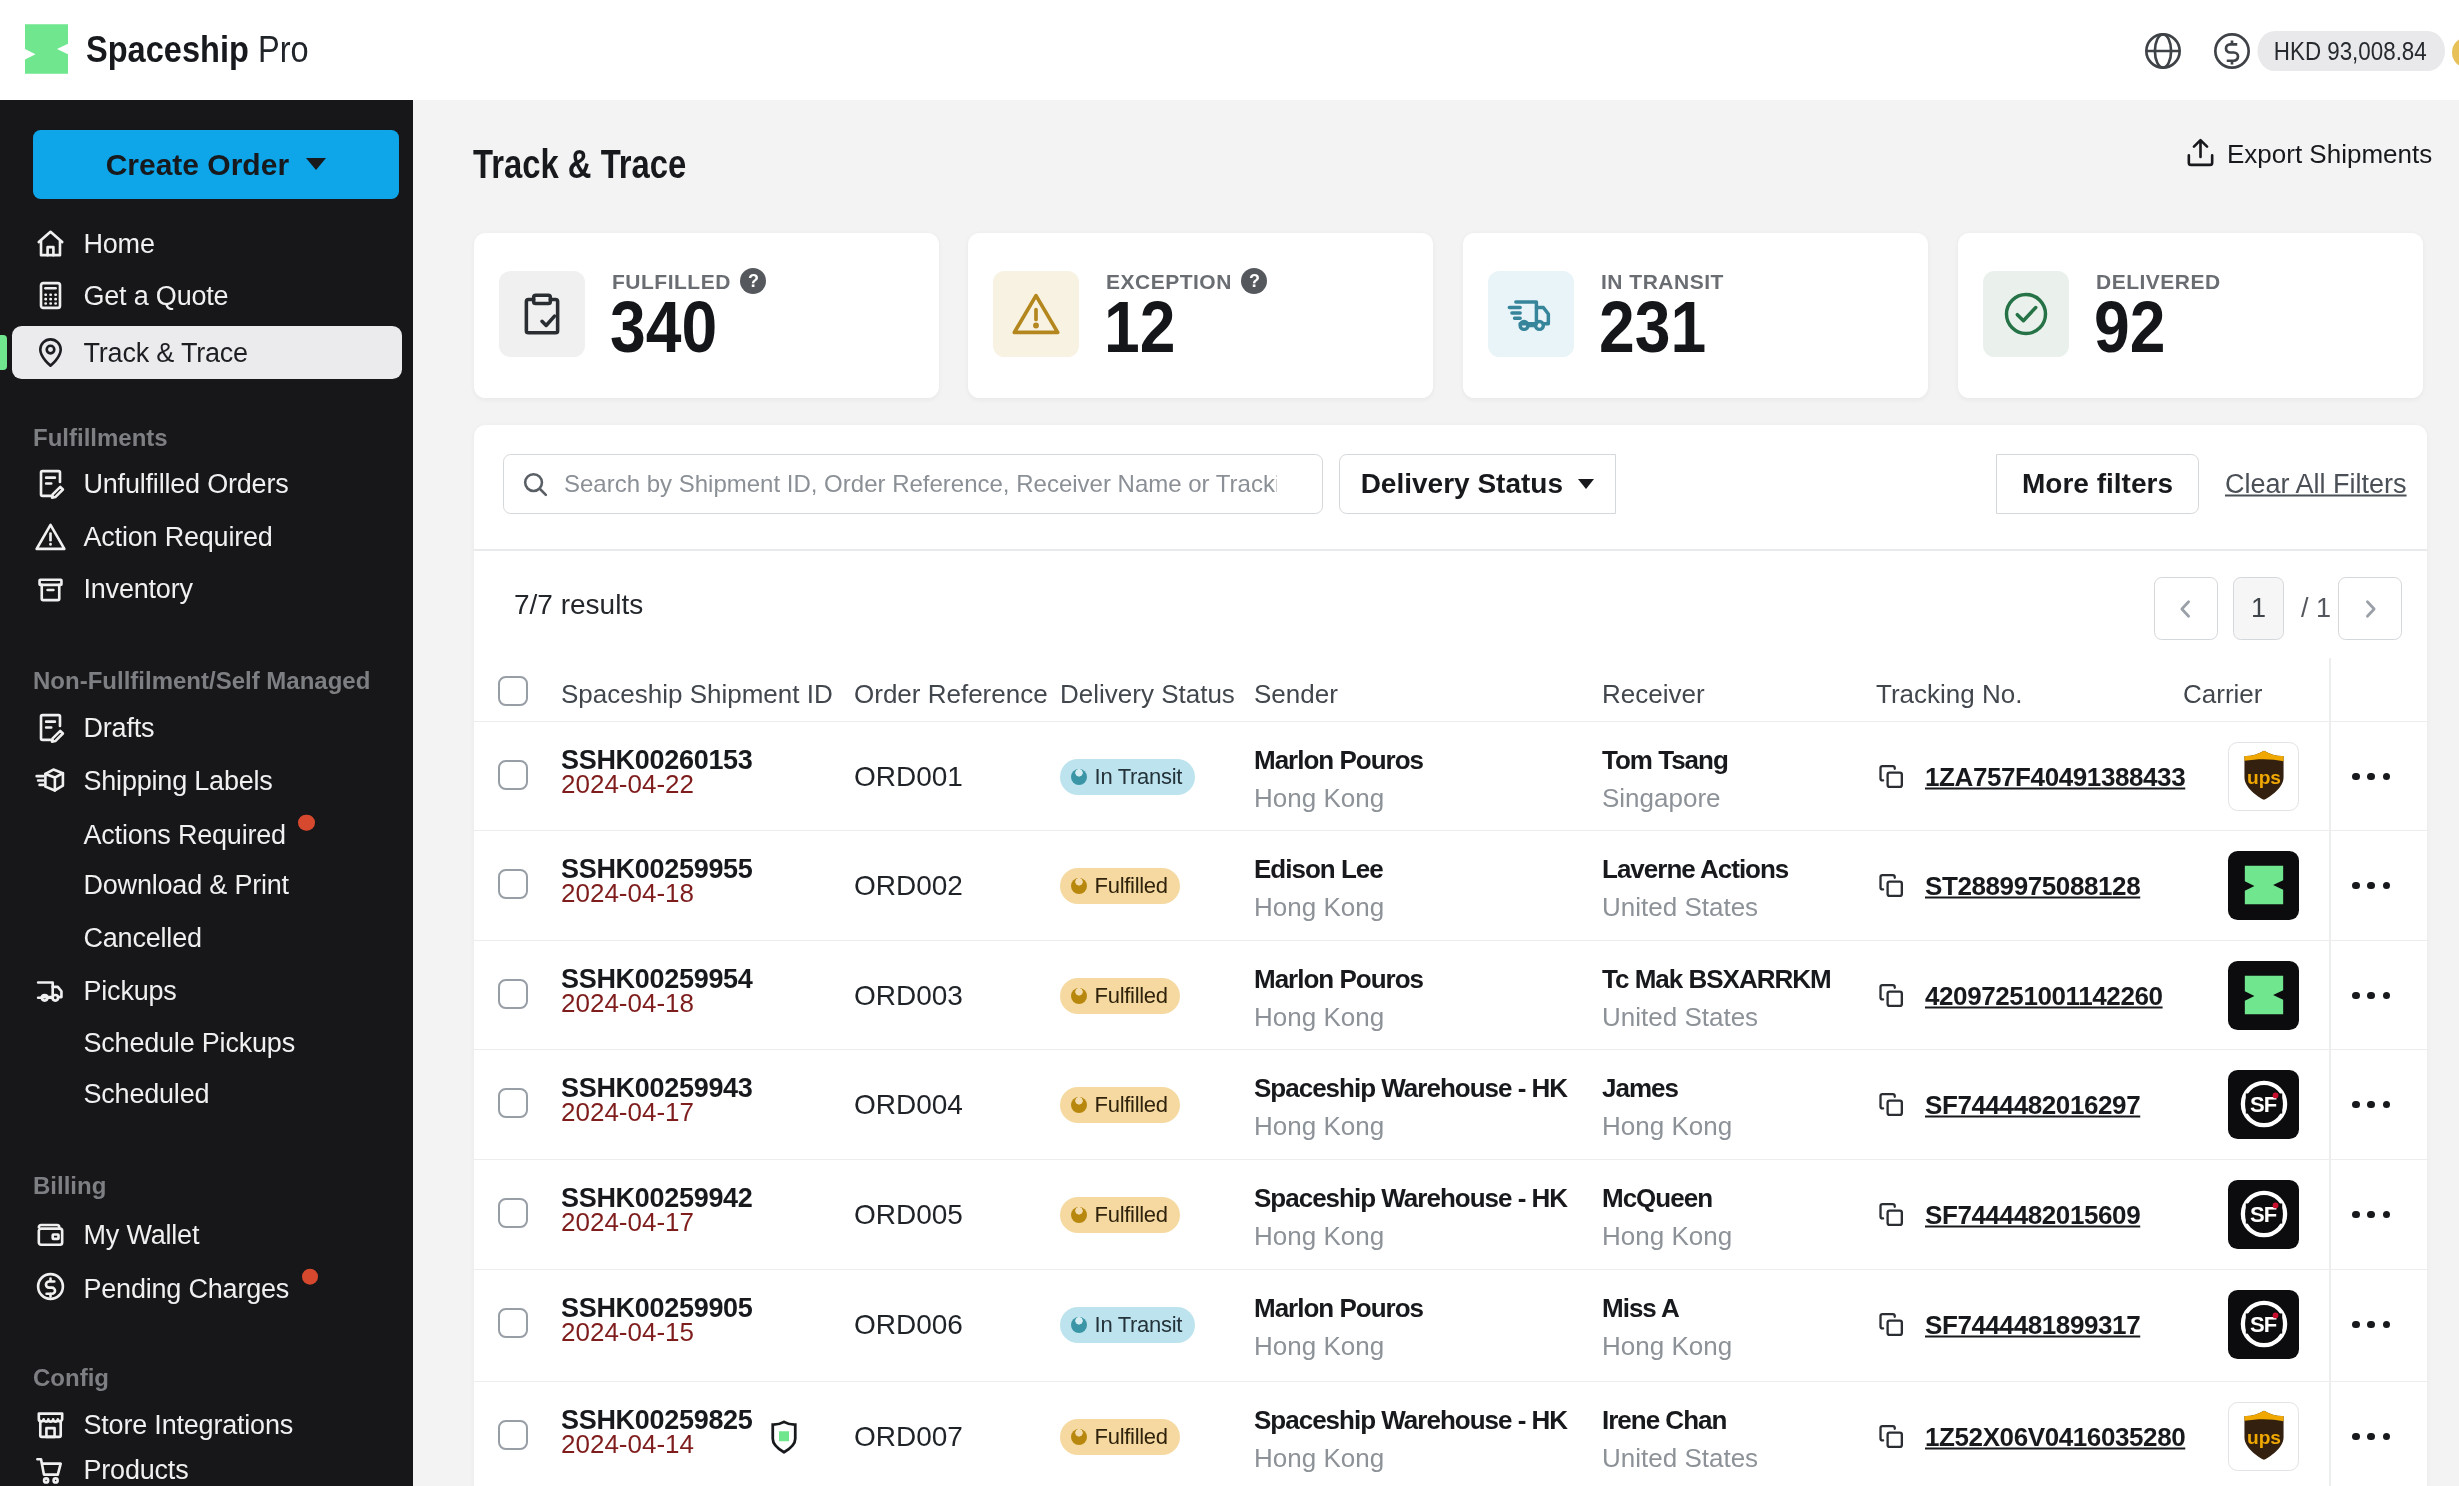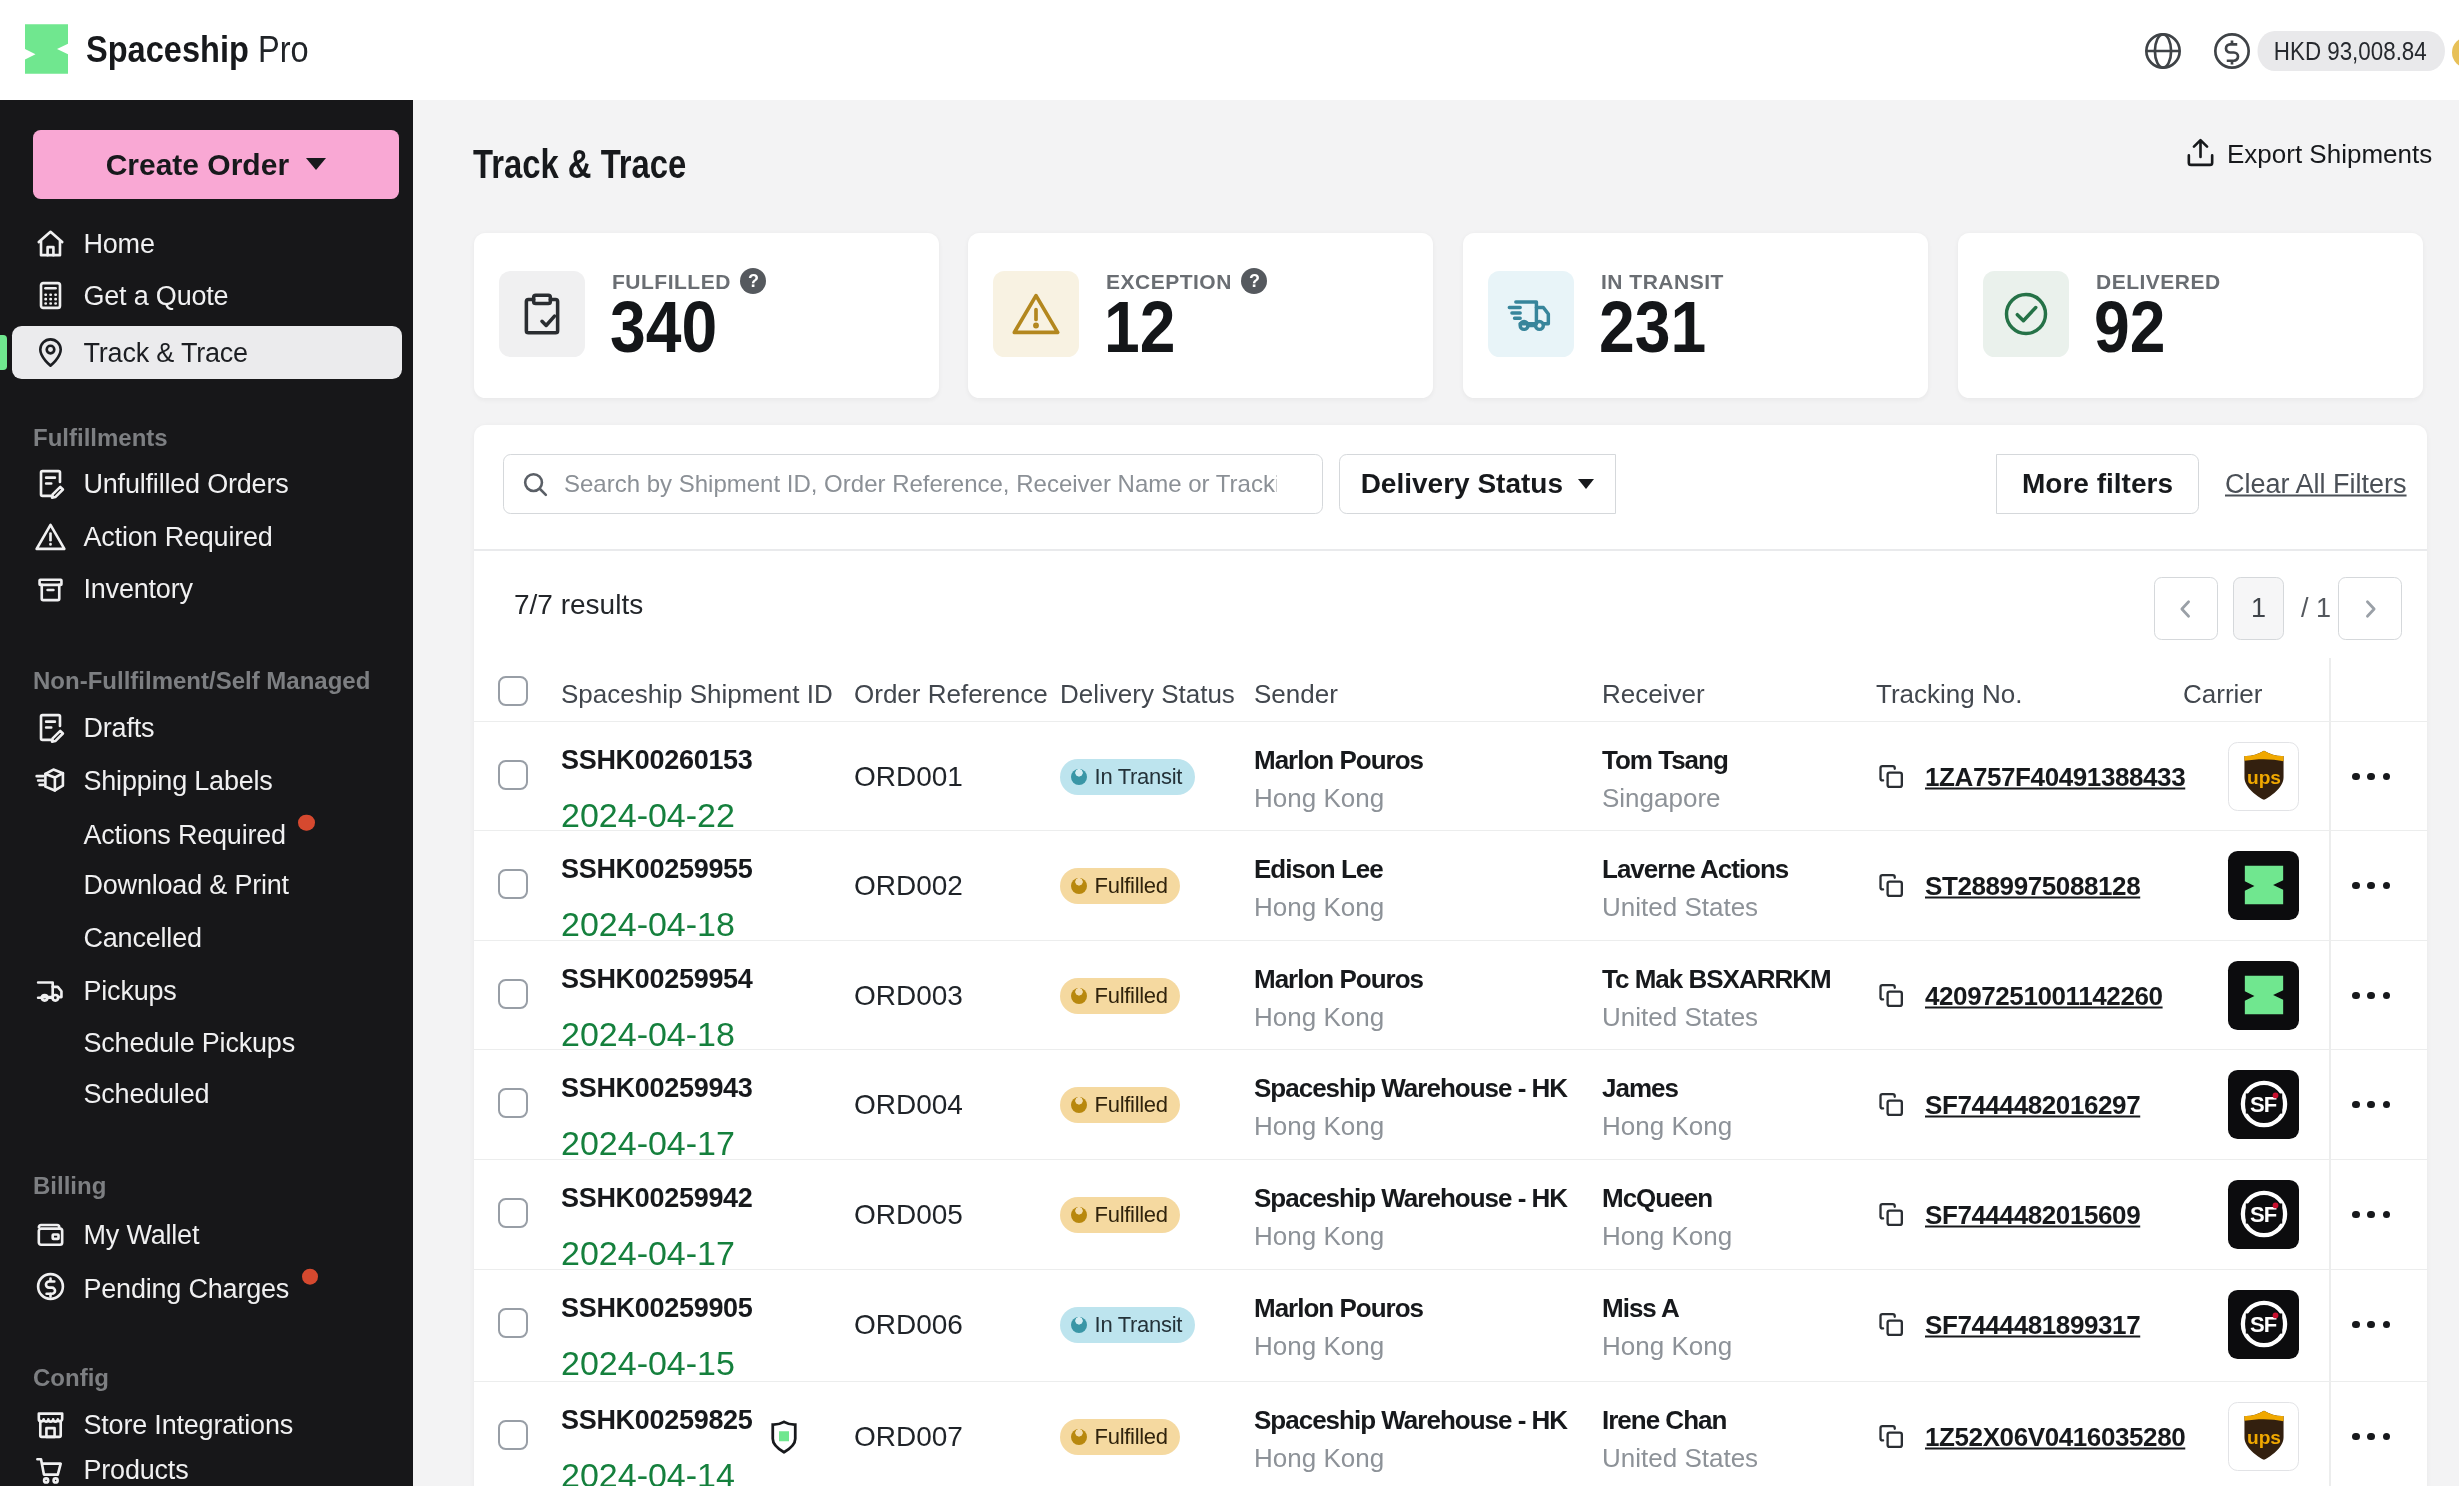--- a/index.html
+++ b/index.html
@@ -11,21 +11,21 @@
 
 
 .logo { position:absolute; left:25px; top:24px; }
 .logoname { position:absolute; left:86px; top:29px; font-size:37px; font-weight:bold; color:#17191c; transform:scaleX(.88); transform-origin:0 0; }
 .logoname span { font-weight:400; color:#212428; }
 .hico { position:absolute; top:31px; width:40px; height:40px; }
 .hkd { position:absolute; right:14.4px; top:31px; height:40px; background:#e9e9eb; border-radius:20px; line-height:40px; padding:0 21px 0 19px; font-size:26px; color:#26292e; white-space:nowrap; transform:scaleX(.86); transform-origin:100% 50%; }
 .avat { position:absolute; left:2452px; top:37px; width:31px; height:31px; border-radius:50%; background:#e7c058; }
 
 
-.cob { position:absolute; left:33px; top:30px; width:366px; height:69px; background:#f9a8d4; border-radius:7.7px; text-align:center; line-height:69px; font-size:30px; font-weight:bold; color:#17191c; z-index:6; }
+.cob { position:absolute; left:33px; top:30px; width:366px; height:69px; background:#0ea5e9; border-radius:7.7px; text-align:center; line-height:69px; font-size:30px; font-weight:bold; color:#17191c; z-index:6; }
 .cob .car { display:inline-block; width:0; height:0; border-left:10.6px solid transparent; border-right:10.6px solid transparent; border-top:12.5px solid #17191c; margin-left:17.3px; vertical-align:middle; margin-top:-5.8px;}
 .ni { position:absolute; left:11.5px; width:390px; height:53px; color:#f0f0f1; font-size:27px; letter-spacing:-0.2px; z-index:6; }
 .ni .ic { position:absolute; left:21px; top:50%; margin-top:-17.3px; width:35px; height:35px; }
 .ni .lb { position:absolute; left:72px; top:50%; transform:translateY(-50%); white-space:nowrap; }
 .ni.sel { background:#ebebed; border-radius:9.6px; color:#1c1e22; }
 .greenbar { position:absolute; left:0px; top:235px; width:6.7px; height:35px; background:#70e78f; border-radius:0 3.8px 3.8px 0; z-index:7; }
 .sect { position:absolute; left:33px; color:#7d7f82; font-size:24px; font-weight:bold; white-space:nowrap; z-index:6; }
 .rdot { display:inline-block; width:16.3px; height:16.3px; border-radius:50%; background:#d6492f; margin-left:12.5px; vertical-align:13.4px; }
 
 
@@ -57,21 +57,21 @@
 .pgbox svg { position:absolute; left:50%; top:50%; transform:translate(-50%,-50%); }
 .pg1 { position:absolute; left:1759px; top:152px; width:51px; height:63px; border:1.9px solid #d5d8db; border-radius:7.7px; background:#f6f6f7; text-align:center; line-height:60px; font-size:27px; color:#3f444a; }
 .pgof { position:absolute; left:1827px; top:183px; transform:translateY(-50%); font-size:27px; color:#54585e; white-space:nowrap; }
 
 
 .vline { position:absolute; left:1855px; top:233px; bottom:0; width:1.9px; background:#eceded; }
 .th { position:absolute; font-size:26px; color:#42474e; transform:translateY(-50%); white-space:nowrap; }
 .cb { position:absolute; left:24px; width:30px; height:30px; border:2.9px solid #989ea6; border-radius:7.7px; background:#fff; }
 .row { position:absolute; left:0; width:1953px; height:110px; border-top:1.9px solid #eceded; }
 .idm { position:absolute; left:87px; top:23px; font-size:27px; font-weight:bold; color:#17191c; white-space:nowrap; letter-spacing:-0.3px; }
-.sub { position:absolute; left:87px; top:74px; font-size:34px; color:#15803d; white-space:nowrap; }
+.sub { position:absolute; left:87px; top:47px; font-size:26px; color:#7f1d1d; white-space:nowrap; }
 .ord { position:absolute; left:380px; top:50%; transform:translateY(-50%); font-size:28px; color:#1f2328; }
 .pill { position:absolute; left:586px; top:50%; transform:translateY(-50%); height:36px; border-radius:18px; font-size:22px; color:#243239; line-height:36px; padding:0 12.5px 0 10.6px; white-space:nowrap; letter-spacing:-0.3px; }
 .pill .dt { display:inline-block; width:16.3px; height:16.3px; border-radius:50%; margin-right:7.7px; vertical-align:-1.9px; }
 .pill.it { background:#bde4ee; }
 .pill.it .dt { background:radial-gradient(circle at 50% 24%, #d6edf3 0 3.4px, #3a96a6 4px); }
 .pill.ff { background:#f5d9a0; color:#30230c; }
 .pill.ff .dt { background:radial-gradient(circle at 50% 24%, #f3ddb0 0 3.4px, #b8880e 4px); }
 .nm1 { position:absolute; left:780px; top:23px; font-size:26px; font-weight:bold; color:#17191c; white-space:nowrap; letter-spacing:-1px; }
 .nm1s { position:absolute; left:780px; top:61px; font-size:26px; color:#8d9298; white-space:nowrap; }
 .nm2 { position:absolute; left:1128px; top:23px; font-size:26px; font-weight:bold; color:#17191c; white-space:nowrap; letter-spacing:-1px; }

